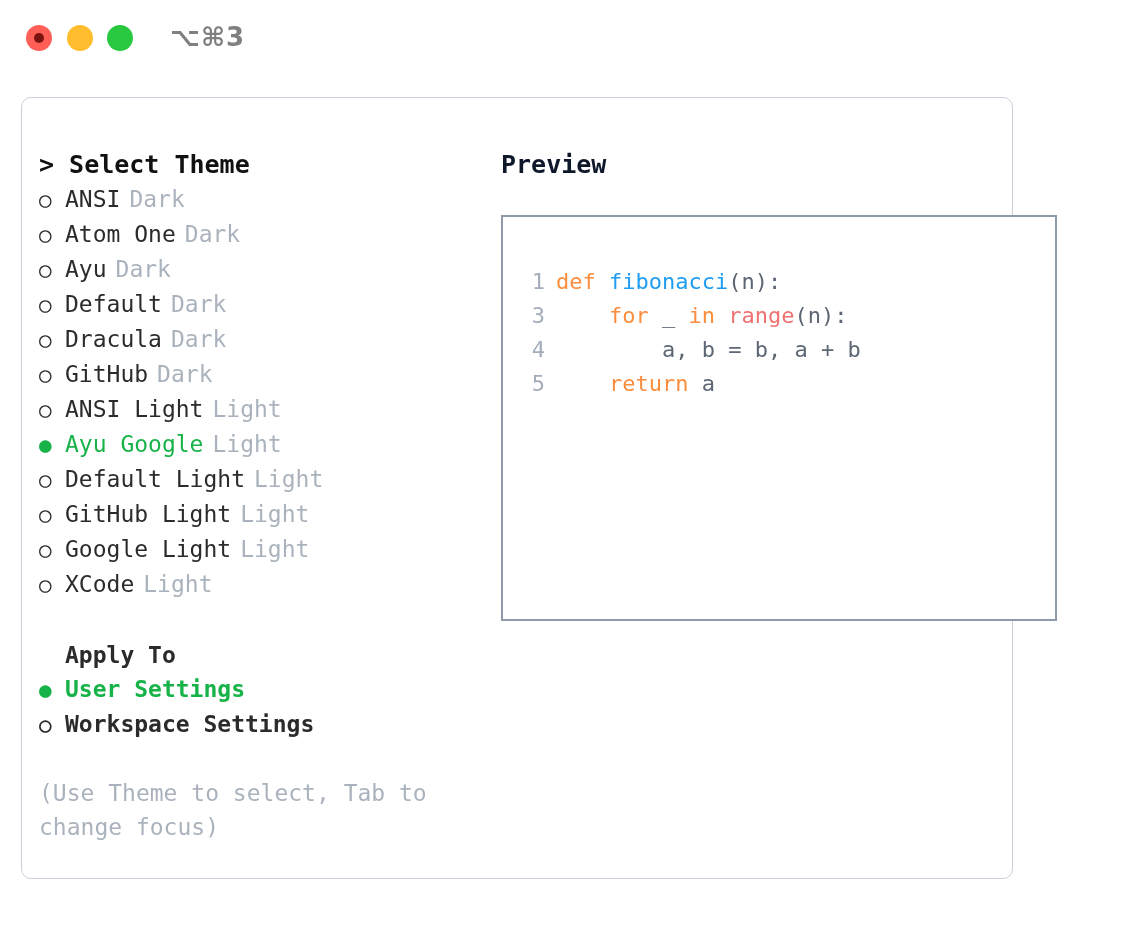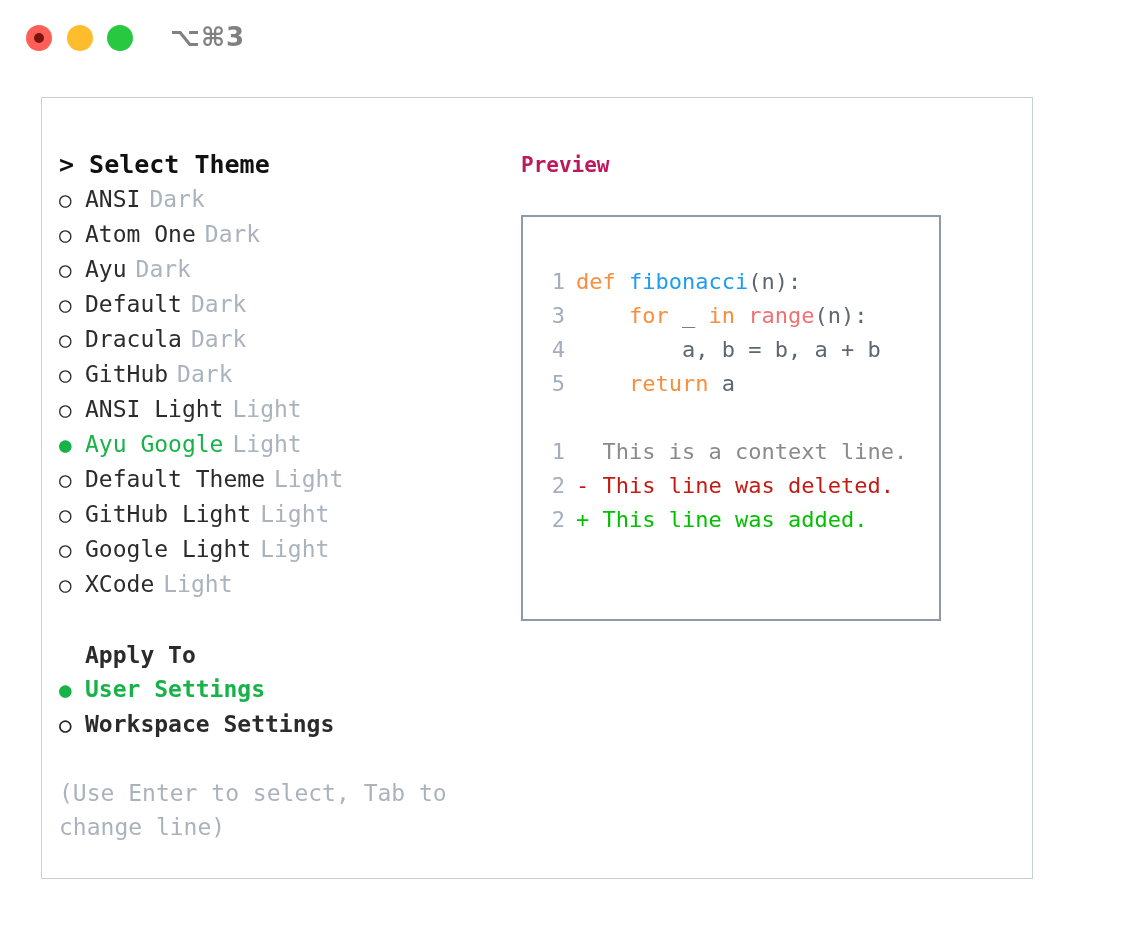--- a/index.html
+++ b/index.html
@@ -62,24 +62,23 @@
   }
 
   
   #panel {
     position: absolute;
     left: 21px;
     top: 97px;
     width: 992px;
     height: 782px;
     border: 1.5px solid #c9cfd8;
-    border-radius: 0;
+    border-radius: 10px;
     box-sizing: border-box;
     background: #ffffff;
-    margin-left: 20px;
   }
 
   
   #left-col {
     position: absolute;
     left: 17px;
     top: 50px;
     width: 430px;
   }
 
@@ -132,29 +131,29 @@
   }
 
   
   #right-col {
     position: absolute;
     left: 479px;
     top: 50px;
     width: 490px;
   }
   #preview-heading {
-    font-size: 21px;
+    font-size: 25px;
     font-weight: bold;
-    color: #be185d;
+    color: #0f172a;
     line-height: 34px;
   }
 
   #preview-box {
     margin-top: 33px;
-    width: 420px;
+    width: 556px;
     height: 406px;
     border: 2px solid #8e9aaa;
     box-sizing: border-box;
     background: #ffffff;
     padding: 48px 0 0 0;
   }
 
   .code-line {
     font-size: 22px;
     line-height: 34px;
@@ -204,50 +203,45 @@
 
       <div id="theme-list">
           <div class="row"><span class="bullet hollow">○</span><span class="item-label">ANSI</span><span class="item-tag">Dark</span></div>
           <div class="row"><span class="bullet hollow">○</span><span class="item-label">Atom One</span><span class="item-tag">Dark</span></div>
           <div class="row"><span class="bullet hollow">○</span><span class="item-label">Ayu</span><span class="item-tag">Dark</span></div>
           <div class="row"><span class="bullet hollow">○</span><span class="item-label">Default</span><span class="item-tag">Dark</span></div>
           <div class="row"><span class="bullet hollow">○</span><span class="item-label">Dracula</span><span class="item-tag">Dark</span></div>
           <div class="row"><span class="bullet hollow">○</span><span class="item-label">GitHub</span><span class="item-tag">Dark</span></div>
           <div class="row"><span class="bullet hollow">○</span><span class="item-label">ANSI Light</span><span class="item-tag">Light</span></div>
           <div class="row"><span class="bullet filled">●</span><span class="item-label sel">Ayu Google</span><span class="item-tag">Light</span></div>
-          <div class="row"><span class="bullet hollow">○</span><span class="item-label">Default Theme</span><span class="item-tag">Light</span></div>
+          <div class="row"><span class="bullet hollow">○</span><span class="item-label">Default Light</span><span class="item-tag">Light</span></div>
           <div class="row"><span class="bullet hollow">○</span><span class="item-label">GitHub Light</span><span class="item-tag">Light</span></div>
           <div class="row"><span class="bullet hollow">○</span><span class="item-label">Google Light</span><span class="item-tag">Light</span></div>
           <div class="row"><span class="bullet hollow">○</span><span class="item-label">XCode</span><span class="item-tag">Light</span></div>
         </div>
 
       <div id="apply-block">
         <div id="apply-heading">Apply To</div>
         <div id="apply-list">
             <div class="row"><span class="bullet filled">●</span><span class="item-label sel">User Settings</span></div>
             <div class="row"><span class="bullet hollow">○</span><span class="item-label">Workspace Settings</span></div>
           </div>
       </div>
 
-      <div id="hint">(Use Enter to select, Tab to change line)</div>
+      <div id="hint">(Use Theme to select, Tab to change focus)</div>
     </div>
 
     <div id="right-col">
       <div id="preview-heading">Preview</div>
 
       <div id="preview-box">
         <div id="code-block">
             <div class="code-line"><span class="lno">1</span><span class="k-kw">def </span><span class="k-fn">fibonacci</span><span class="k-punc">(</span><span class="k-var">n</span><span class="k-punc">):</span></div>
             <div class="code-line"><span class="lno">3</span><span class="k-var">    </span><span class="k-kw">for </span><span class="k-var">_ </span><span class="k-kw">in </span><span class="k-blt">range</span><span class="k-punc">(</span><span class="k-var">n</span><span class="k-punc">):</span></div>
             <div class="code-line"><span class="lno">4</span><span class="k-var">        a, b </span><span class="k-punc">= </span><span class="k-var">b, a </span><span class="k-punc">+ </span><span class="k-var">b</span></div>
             <div class="code-line"><span class="lno">5</span><span class="k-var">    </span><span class="k-kw">return </span><span class="k-var">a</span></div>
           </div>
         <div class="spacer-line"></div>
-        <div id="diff-block">
-            <div class="code-line"><span class="lno">1</span><span class="d-ctx">  </span><span class="d-ctx">This is a context line.</span></div>
-            <div class="code-line"><span class="lno">2</span><span class="d-del">- </span><span class="d-del">This line was deleted.</span></div>
-            <div class="code-line"><span class="lno">2</span><span class="d-add">+ </span><span class="d-add">This line was added.</span></div>
-          </div>
       </div>
     </div>
 
   </div>
 </div>
 
 </body></html>

